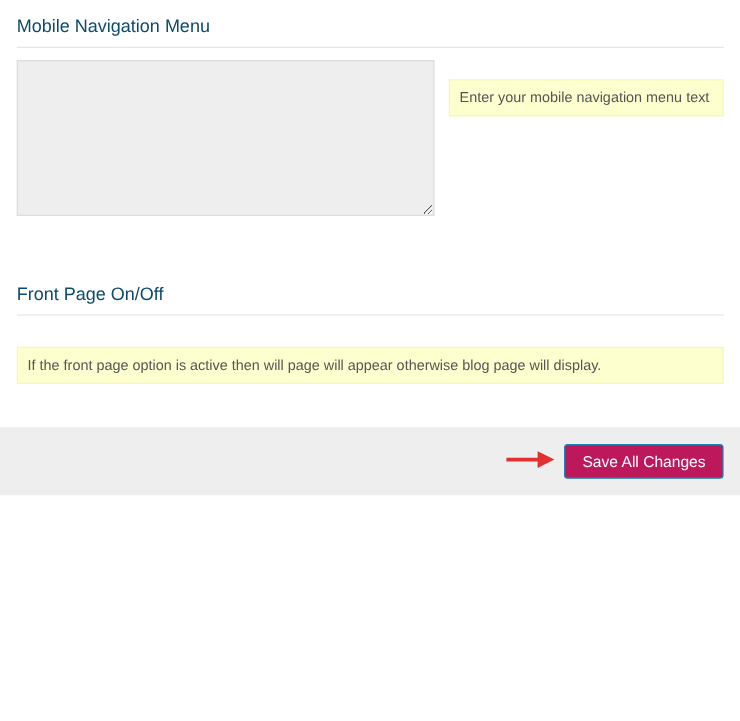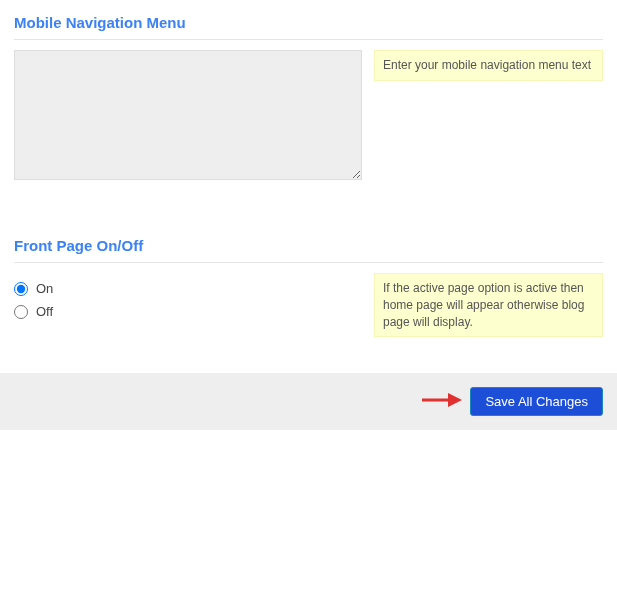--- a/index.html
+++ b/index.html
@@ -8,22 +8,22 @@
     font-size: 13px;
     color: #333;
     background: #fff;
     width: 617px;
   }
   .section {
     padding: 8px 14px 16px 14px;
   }
   .section-title {
     font-size: 15px;
-    font-weight: 700;
-    color: #3b82f6;
+    font-weight: 400;
+    color: #0c4a6e;
     padding: 6px 0 8px 0;
     border-bottom: 1px solid #e5e5e5;
   }
   .field-row {
     display: flex;
     align-items: flex-start;
     gap: 12px;
     margin-top: 10px;
   }
   .field-left {
@@ -42,20 +42,21 @@
     font-family: inherit;
     font-size: 13px;
   }
   .hint {
     background: #feffce;
     border: 1px solid #f5f6b8;
     padding: 6px 8px;
     font-size: 12px;
     color: #555;
     line-height: 1.4;
+    margin-top: 16px;
   }
   .radio-group {
     padding-top: 4px;
   }
   .radio-item {
     display: flex;
     align-items: center;
     gap: 8px;
     padding: 4px 0;
     font-size: 13px;
@@ -67,21 +68,21 @@
   .footer {
     background: #eeeeee;
     padding: 14px 14px;
     display: flex;
     justify-content: flex-end;
     align-items: center;
     gap: 8px;
     margin-top: 20px;
   }
   .btn-primary {
-    background: #1d4ed8;
+    background: #be185d;
     border: 1px solid #1a87b9;
     color: #fff;
     padding: 6px 14px;
     font-size: 13px;
     border-radius: 3px;
     cursor: pointer;
   }
   .arrow {
     display: inline-block;
   }
@@ -100,34 +101,22 @@
     </div>
   </div>
 </div>
 
 <div class="section">
 </div>
 
 <div class="section">
   <div class="section-title">Front Page On/Off</div>
   <div class="field-row">
-    <div class="field-left">
-      <div class="radio-group">
-        <label class="radio-item">
-          <input type="radio" name="frontpage" value="on" checked="" style="">
-          <span>On</span>
-        </label>
-        <label class="radio-item">
-          <input type="radio" name="frontpage" value="off" style="">
-          <span>Off</span>
-        </label>
-      </div>
-    </div>
     <div class="field-right">
-      <div class="hint">If the active page option is active then home page will appear otherwise blog page will display.</div>
+      <div class="hint">If the front page option is active then will page will appear otherwise blog page will display.</div>
     </div>
   </div>
 </div>
 
 <div class="footer">
   <span class="arrow">
     <svg width="42" height="18" viewBox="0 0 42 18">
       <line x1="2" y1="9" x2="30" y2="9" stroke="#e03030" stroke-width="3"></line>
       <polygon points="28,2 42,9 28,16" fill="#e03030"></polygon>
     </svg>

